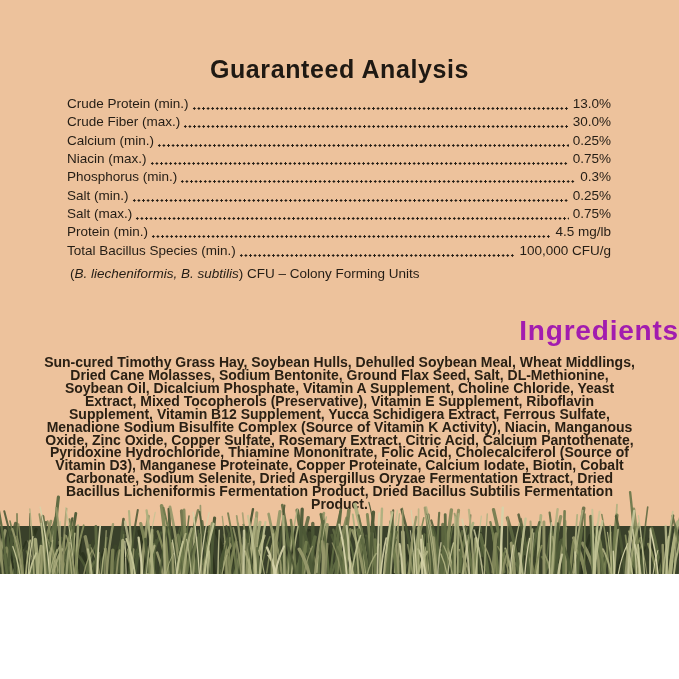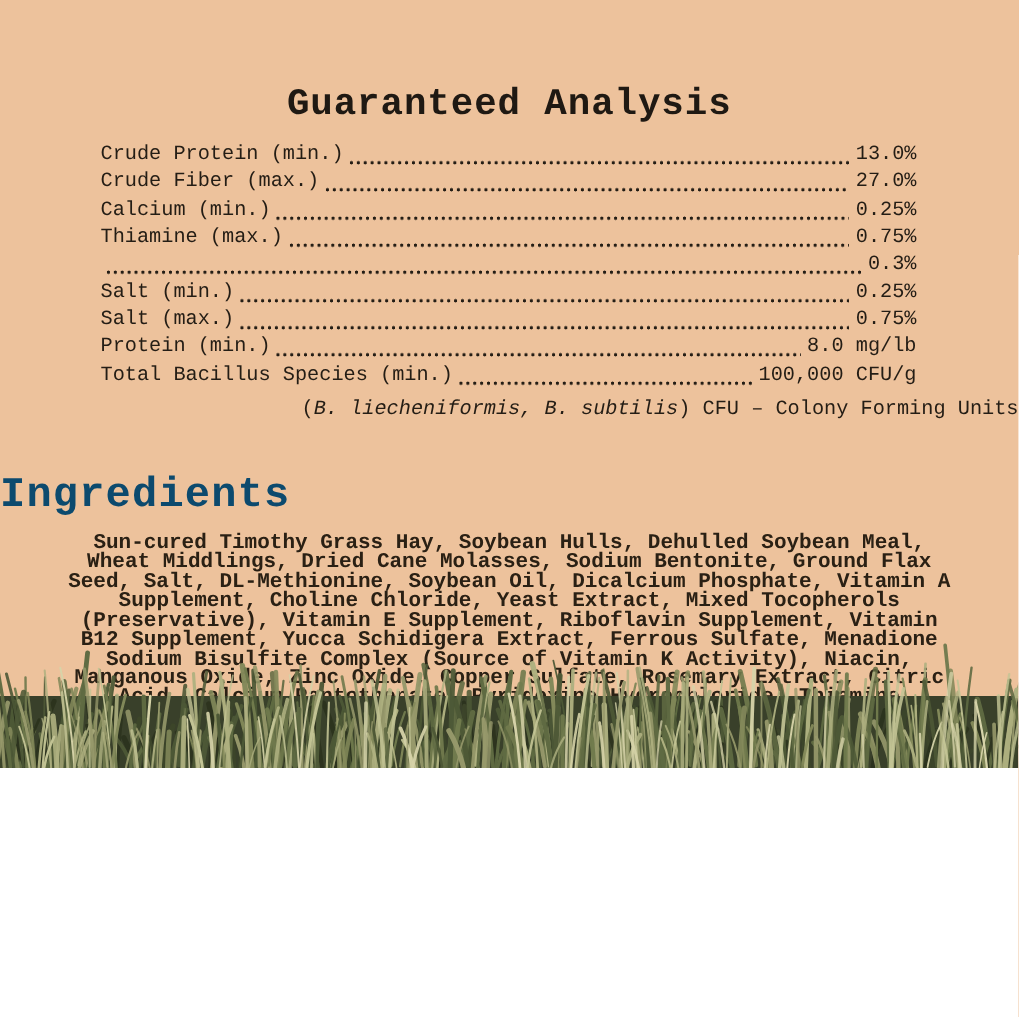--- a/index.html
+++ b/index.html
@@ -1,22 +1,22 @@
 <!DOCTYPE html>
 <html><head>
 <meta charset="utf-8">
 <style>
   html, body { margin: 0; padding: 0; background: #ffffff; }
   .page {
     position: relative;
     width: 679px;
-    height: 512px;
+    height: 574px;
     background: #edc29c;
     overflow: hidden;
-    font-family: Liberation Mono, monospace;
+    font-family: Liberation Sans, sans-serif;
     color: #241d15;
   }
   .ga-title {
     margin: 0;
     padding-top: 55px;
     text-align: center;
     font-size: 25px;
     font-weight: 700;
     letter-spacing: 0.6px;
     line-height: 29px;
@@ -38,34 +38,33 @@
     flex: 1 1 auto;
     align-self: flex-end;
     height: 3px;
     margin: 0 2px 3.5px 3px;
     background-image: radial-gradient(circle, #241d15 1.05px, rgba(0,0,0,0) 1.3px);
     background-size: 4.6px 3px;
     background-repeat: repeat-x;
     background-position: left bottom;
   }
   .footnote {
-    margin: 6px 0 0 96px;
+    margin: 6px 0 0 70px;
     font-size: 13.5px;
     line-height: 16px;
-    text-align: right;
   }
   .footnote .it { font-style: italic; }
   .ing-title {
     margin: 33px 0 0 0;
-    text-align: left;
+    text-align: right;
     font-size: 28px;
     font-weight: 700;
     letter-spacing: 0.8px;
     line-height: 32px;
-    color: #0c4a6e;
+    color: #a21caf;
   }
   .ingredients {
     width: 592px;
     margin: 9px auto 4px auto;
     text-align: center;
     font-size: 14px;
     font-weight: 700;
     line-height: 12.9px;
     color: #2a2014;
   }
@@ -91,57 +90,58 @@
         <span class="ga-label">Crude Protein (min.)</span>
         <span class="ga-leader"></span>
         <span class="ga-value">13.0%</span>
       </div>
 
 
 
       <div class="ga-row">
         <span class="ga-label">Crude Fiber (max.)</span>
         <span class="ga-leader"></span>
-        <span class="ga-value">27.0%</span>
+        <span class="ga-value">30.0%</span>
       </div>
 
 
       <div class="ga-row">
         <span class="ga-label">Calcium (min.)</span>
         <span class="ga-leader"></span>
         <span class="ga-value">0.25%</span>
       </div>
 
       <div class="ga-row">
-        <span class="ga-label">Thiamine (max.)</span>
+        <span class="ga-label">Niacin (max.)</span>
         <span class="ga-leader"></span>
         <span class="ga-value">0.75%</span>
       </div>
 
       <div class="ga-row">
+        <span class="ga-label">Phosphorus (min.)</span>
         <span class="ga-leader"></span>
         <span class="ga-value">0.3%</span>
       </div>
 
       <div class="ga-row">
         <span class="ga-label">Salt (min.)</span>
         <span class="ga-leader"></span>
         <span class="ga-value">0.25%</span>
       </div>
 
       <div class="ga-row">
         <span class="ga-label">Salt (max.)</span>
         <span class="ga-leader"></span>
         <span class="ga-value">0.75%</span>
       </div>
 
       <div class="ga-row">
         <span class="ga-label">Protein (min.)</span>
         <span class="ga-leader"></span>
-        <span class="ga-value">8.0 mg/lb</span>
+        <span class="ga-value">4.5 mg/lb</span>
       </div>
 
 
 
       <div class="ga-row">
         <span class="ga-label">Total Bacillus Species (min.)</span>
         <span class="ga-leader"></span>
         <span class="ga-value">100,000 CFU/g</span>
       </div>
     </div>

